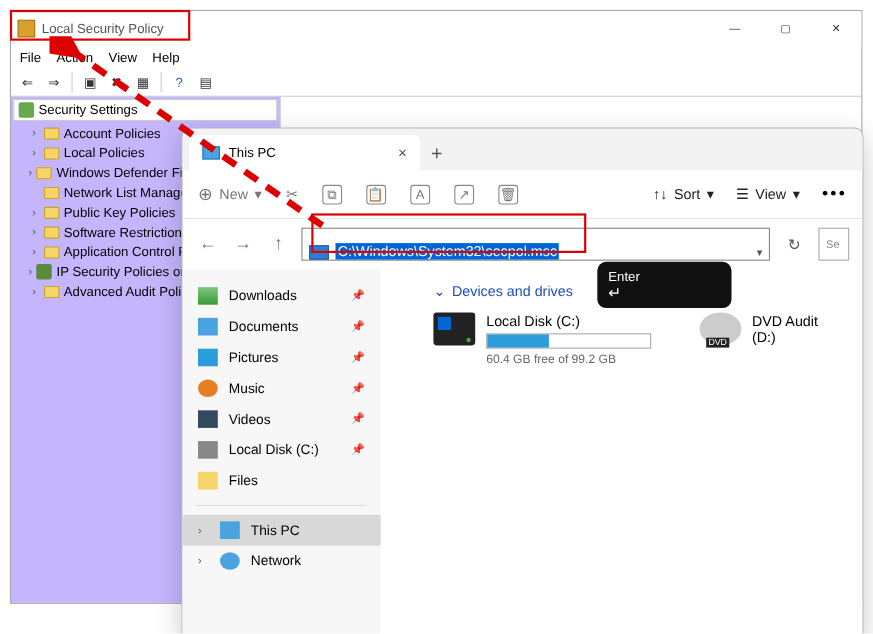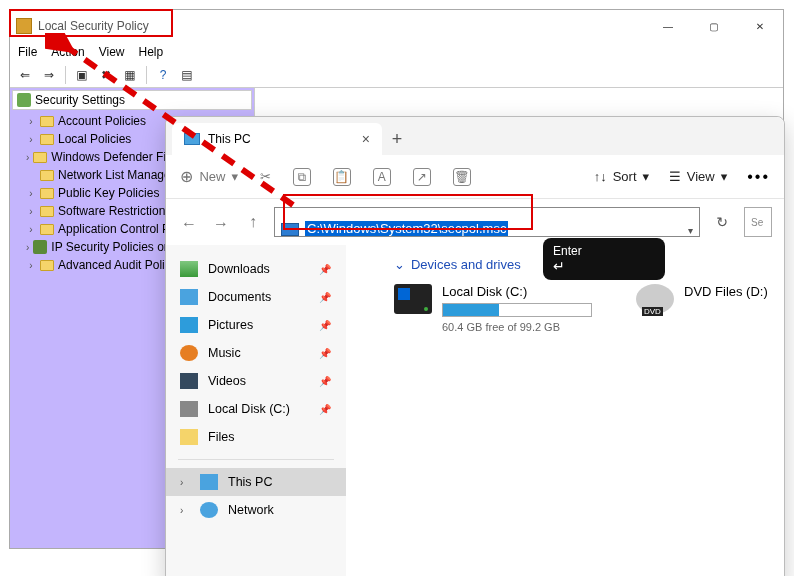--- a/index.html
+++ b/index.html
@@ -282,21 +282,21 @@
             <div>Local Disk (C:)</div>
             <div class="bar">
                 <div class="bar-fill"></div>
               </div>
             <div class="drive-sub">60.4 GB free of 99.2 GB</div>
           </div>
         </div>
         <div class="drive">
           <div class="drive-icon2"></div>
           <div>
-              <div>DVD Files (D:)</div>
+              <div>DVD Audit (D:)</div>
             </div>
         </div>
       </div>
     </div>
   </div>
 </div>
 
 <div class="addr-red"></div>
 
 <div class="enter-key">

